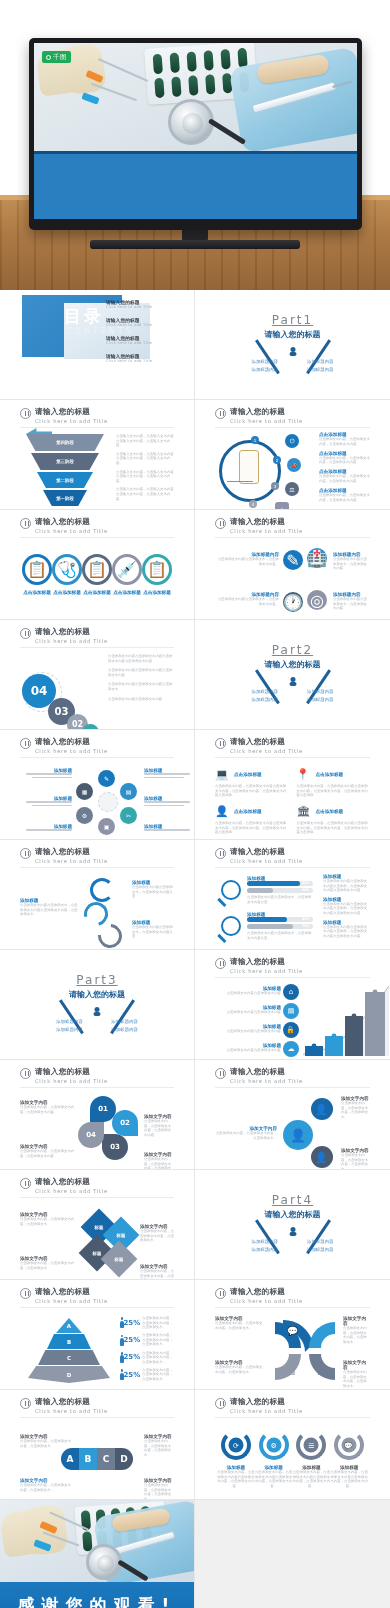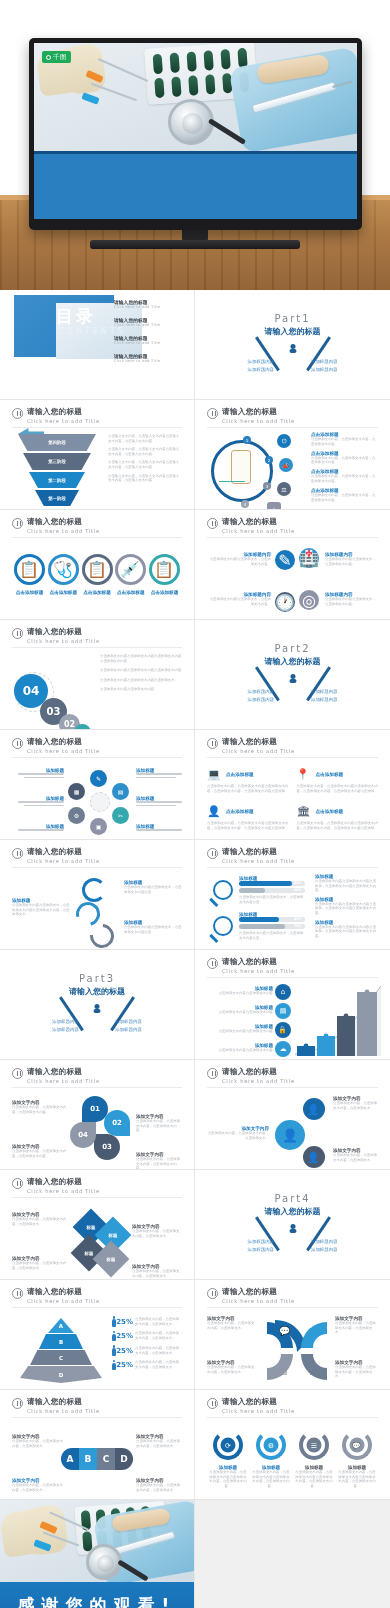--- a/index.html
+++ b/index.html
@@ -107,21 +107,21 @@
     font-size:6.5px; padding:1.5px 4px; border-radius:2px; letter-spacing:.5px;
     display:flex; align-items:center; gap:2px;
   }
   .wm-dot { width:5px; height:5px; border:1px solid #fff; border-radius:50%; display:inline-block; }
 
   
   .grid { display: grid; grid-template-columns: 1fr 1fr; background:#fff; }
   .thumb {
     position: relative; height: 110px; background: #fff;
     border-right: 1px solid #e6e6e6; border-bottom: 1px solid #e6e6e6;
-    overflow: hidden; padding: 7px 12px;
+    overflow: hidden; padding: 7px 20px;
   }
   .thumb:nth-child(2n) { border-right: none; }
   
   .s-head { display: flex; align-items: flex-start; gap: 4px; }
   .s-badge {
     width: 11px; height: 11px; border-radius: 50%;
     border: 1.6px solid #8b9099; color:#6e737b; flex: 0 0 auto;
     display:flex; align-items:center; justify-content:center; font-size:6px; margin-top:1px;
   }
   .s-badge i { width:1.5px; height:5px; background:#7a7f87; display:block; box-shadow: 3px 0 0 #7a7f87; }
@@ -147,21 +147,21 @@
   }
   .toc-cn { position:absolute; left:44px; top:8px; color:#fff; font-size:17px; font-weight:700; letter-spacing:3px; }
   .toc-en { position:absolute; left:46px; top:30px; color:#eaf3fb; font-size:8px; letter-spacing:3px; line-height:10px; width:52px; }
   .toc-items { position:absolute; right:2px; top:2px; width:66px; }
   .toc-item { margin-bottom:8px; }
   .toc-item .a { font-size:4.8px; font-weight:700; color:#3b4249; }
   .toc-item .b { font-size:3.6px; color:#a7acb3; letter-spacing:.3px; }
 
   
   .part-wrap { position:absolute; left:0; right:0; top:16px; text-align:center; }
-  .part-no { font-size:10px; color:#7f8790; letter-spacing:2px; }
+  .part-no { font-size:12px; color:#7f8790; letter-spacing:2px;text-decoration:underline; }
   .part-t { font-size:8px; font-weight:700; color:#1b5e96; margin-top:2px; }
   .chev { margin: 1px auto 0; width: 92px; height: 34px; position:relative; }
   .chev:before, .chev:after {
     content:""; position:absolute; top:0; width:3px; height:40px; background:#1e5f96;
   }
   .chev:before { left:8px; transform: rotate(-34deg); transform-origin: top left; }
   .chev:after  { right:8px; transform: rotate(34deg); transform-origin: top right; }
   .chev-i { position:absolute; left:50%; top:6px; transform:translateX(-50%); width:7px; height:9px; }
   .chev-i:before{content:"";position:absolute;left:1px;top:0;width:5px;height:5px;border-radius:50%;background:#1e5f96;}
   .chev-i:after{content:"";position:absolute;left:0;top:5px;width:7px;height:4px;border-radius:2px;background:#1e5f96;}

